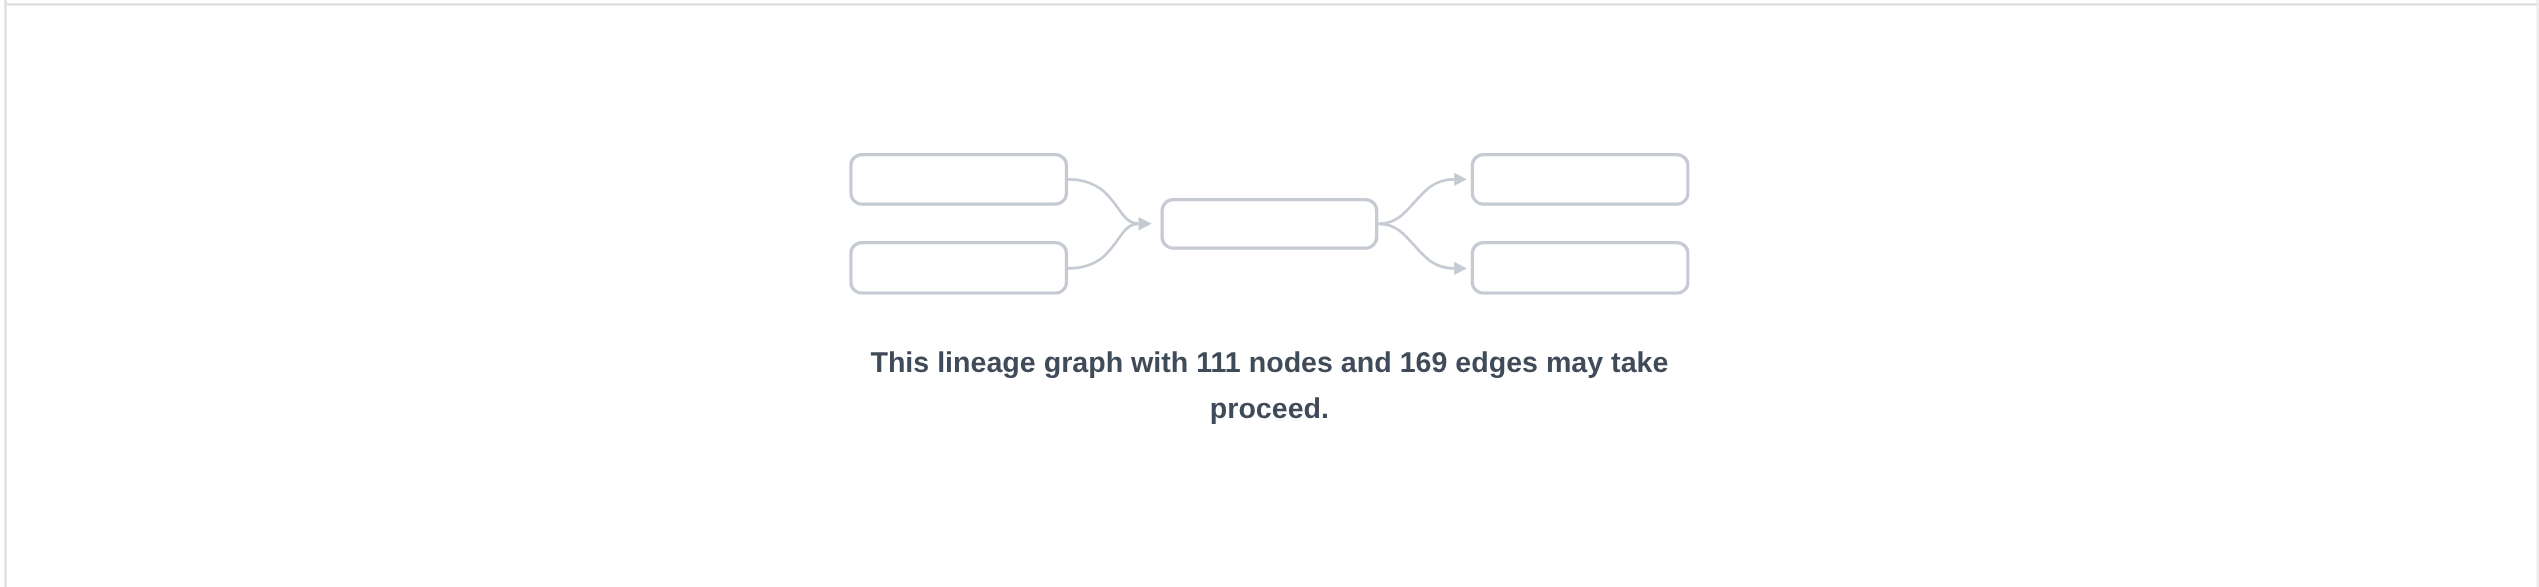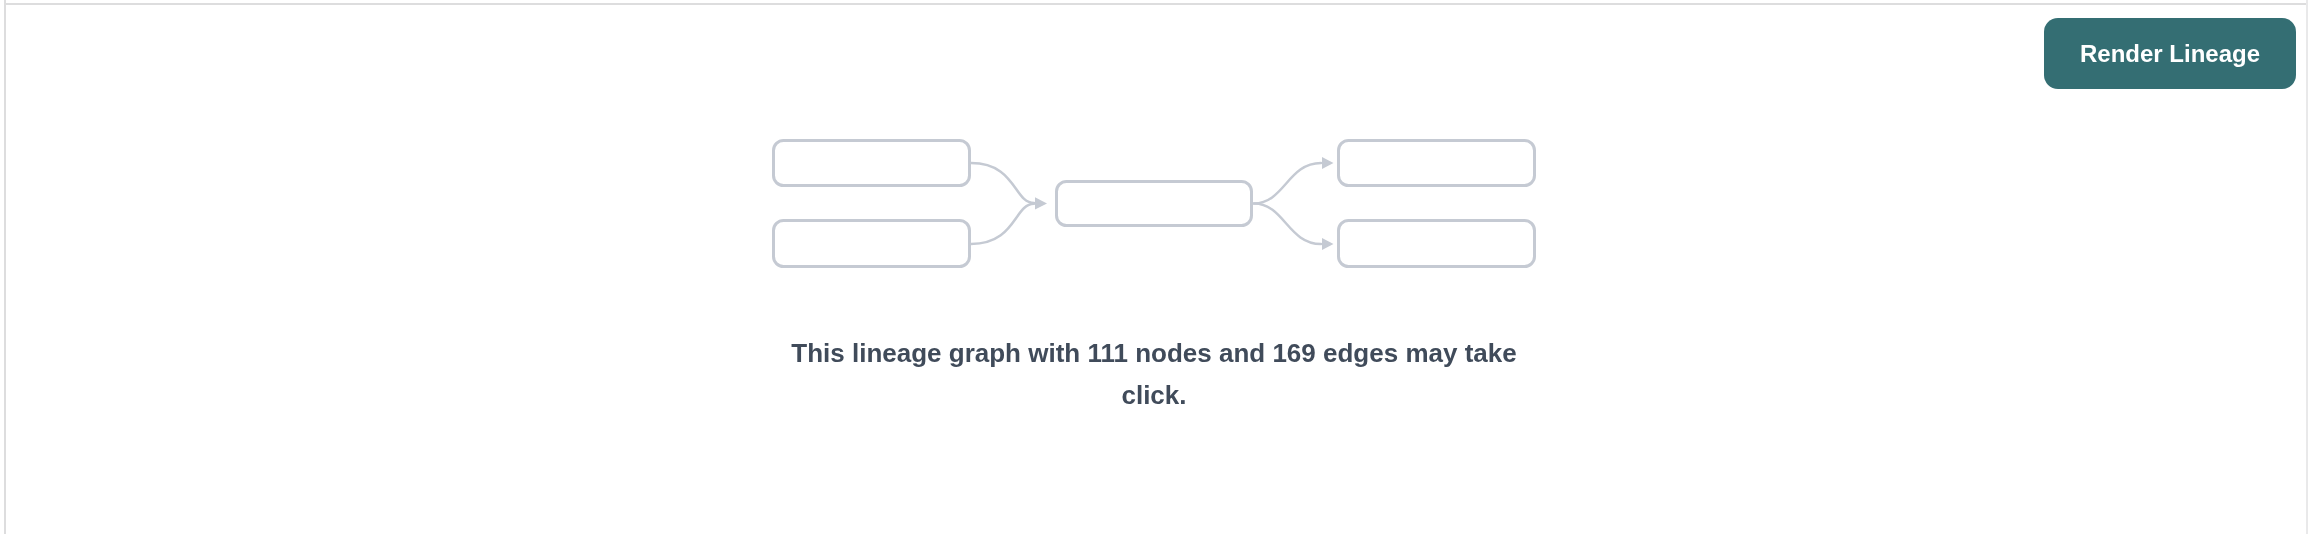--- a/index.html
+++ b/index.html
@@ -41,38 +41,37 @@
     display:flex;align-items:center;justify-content:center;
     cursor:pointer;
   }
   .content{
     position:absolute;top:139px;left:50%;
     transform:translateX(-50%);
     display:flex;flex-direction:column;align-items:center;
   }
   .illustration{display:block;}
   .notice{
-    margin-top:64px;
+    margin-top:40px;
     text-align:center;
     font-size:26px;font-weight:700;
     line-height:42px;
     color:var(--text-dark);
     white-space:nowrap;
   }
 </style>
 </head>
 <body>
 
 <div class="pane">
 
   <div class="divider-top"></div>
   <div class="divider-left"></div>
   <div class="divider-right"></div>
 
-  <button class="render-btn">Render Lineage</button>
 
   <div class="content">
 
     <svg class="illustration" width="764" height="129" viewBox="0 0 764 129">
       <g fill="none" stroke="#C5CAD3" stroke-width="2.5" stroke-linecap="round">
         <path d="M 199 24 C 244 24 242 64 262 64"></path>
         <path d="M 199 105 C 244 105 242 65 262 64.8"></path>
         <path d="M 482 64.5 C 512 64.5 516 24 549 24"></path>
         <path d="M 482 64.5 C 512 64.5 516 105 549 105"></path>
       </g>
@@ -85,17 +84,17 @@
         <rect x="1.5" y="1.5" width="196" height="45" rx="10"></rect>
         <rect x="1.5" y="81.5" width="196" height="46" rx="10"></rect>
         <rect x="284.5" y="42.5" width="195" height="44" rx="10"></rect>
         <rect x="566.5" y="1.5" width="196" height="45" rx="10"></rect>
         <rect x="566.5" y="81.5" width="196" height="46" rx="10"></rect>
       </g>
     </svg>
 
     <div class="notice">
       <div>This lineage graph with 111 nodes and 169 edges may take</div>
-      <div>click.</div>
+      <div>proceed.</div>
     </div>
 
   </div>
 </div>
 
 </body></html>

